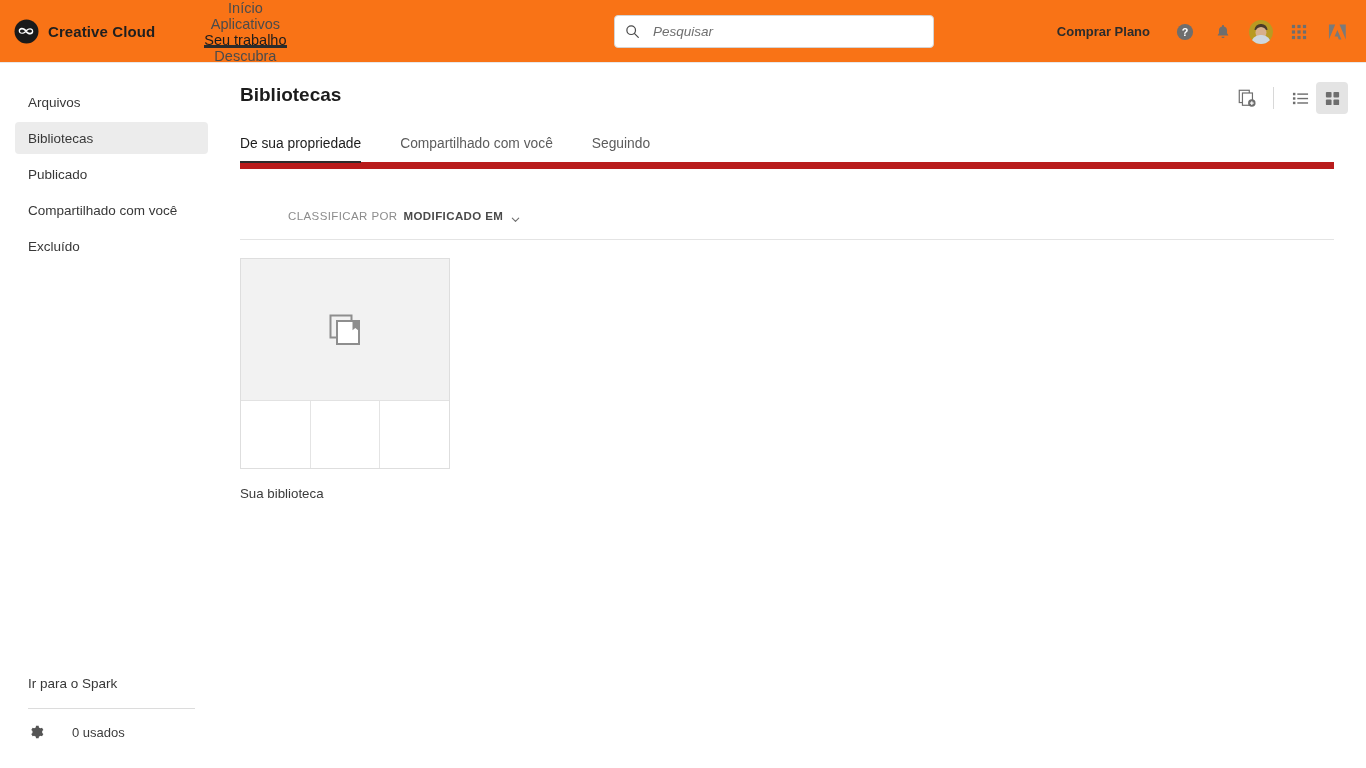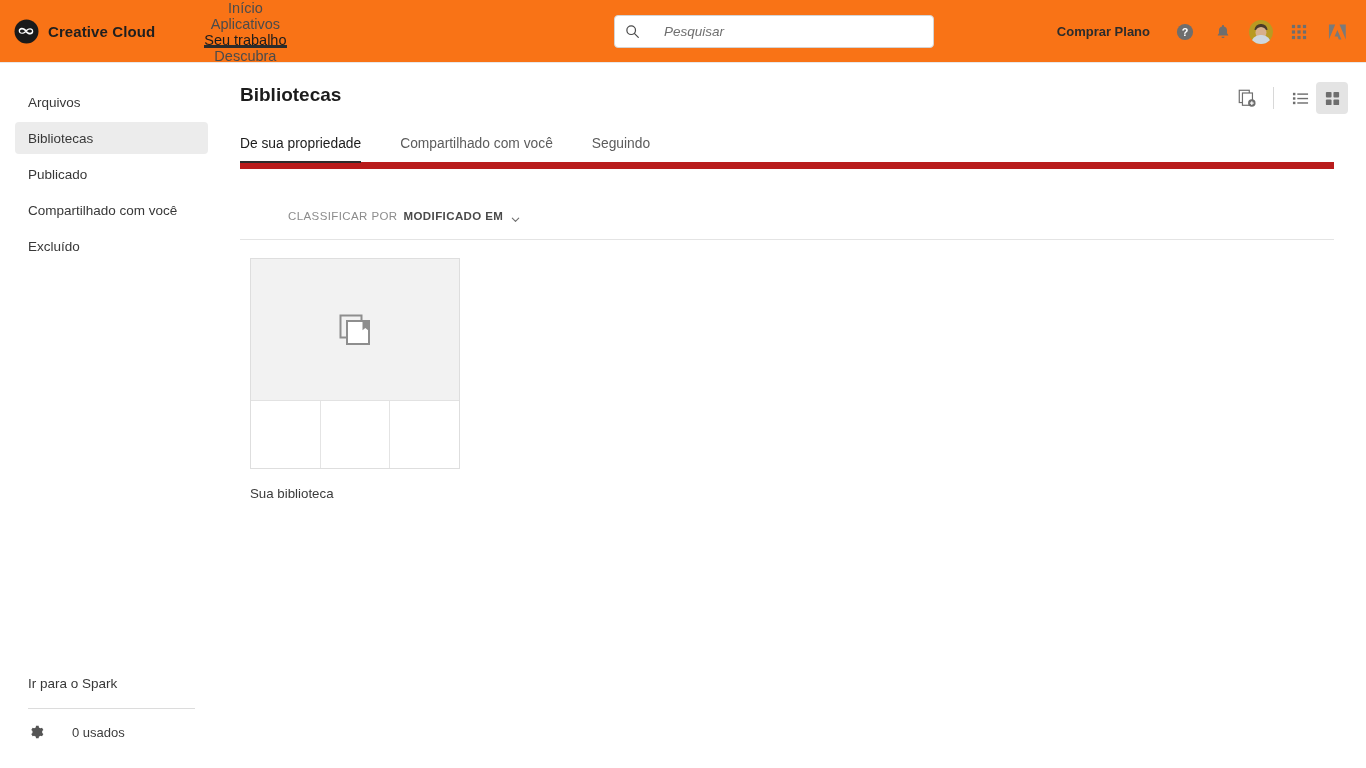--- a/index.html
+++ b/index.html
@@ -52,21 +52,21 @@
 
   .search-wrap {
     position: absolute; left: 614px; top: 15px;
     width: 320px; height: 33px;
   }
   .search-box {
     width: 100%; height: 100%;
     border: 1px solid #d4d4d4; border-radius: 4px;
     background: #fff;
     display: flex; align-items: center;
-    padding-left: 10px; gap: 24px;
+    padding-left: 10px; gap: 13px;
   }
   .search-icon { width: 15px; height: 15px; flex: 0 0 15px; }
   .search-input {
     border: none; outline: none; background: transparent;
     font-family: "Liberation Sans", sans-serif;
     font-size: 13.5px; font-style: italic;
     color: #6f6f6f; width: 260px; padding: 0;
   }
   .search-input::placeholder { color: #6f6f6f; font-style: italic; opacity: 1; }
 
@@ -200,21 +200,21 @@
   .sort-label {
     font-size: 11.5px; color: #8c8c8c; letter-spacing: .4px;
   }
   .sort-value {
     font-size: 11.5px; font-weight: bold; color: #4a4a4a;
     letter-spacing: .4px;
   }
   .chevron-icon { width: 11px; height: 11px; margin-left: 1px; }
 
   
-  .grid { position: absolute; left: 25px; top: 195px; }
+  .grid { position: absolute; left: 15px; top: 195px; }
   .card { width: 210px; cursor: pointer; }
   .card-thumb {
     width: 210px; height: 211px;
     border: 1px solid #dedede;
     background: #ffffff;
     display: flex; flex-direction: column;
     overflow: hidden;
   }
   .thumb-top {
     flex: 1 1 auto; background: #f2f2f2;

